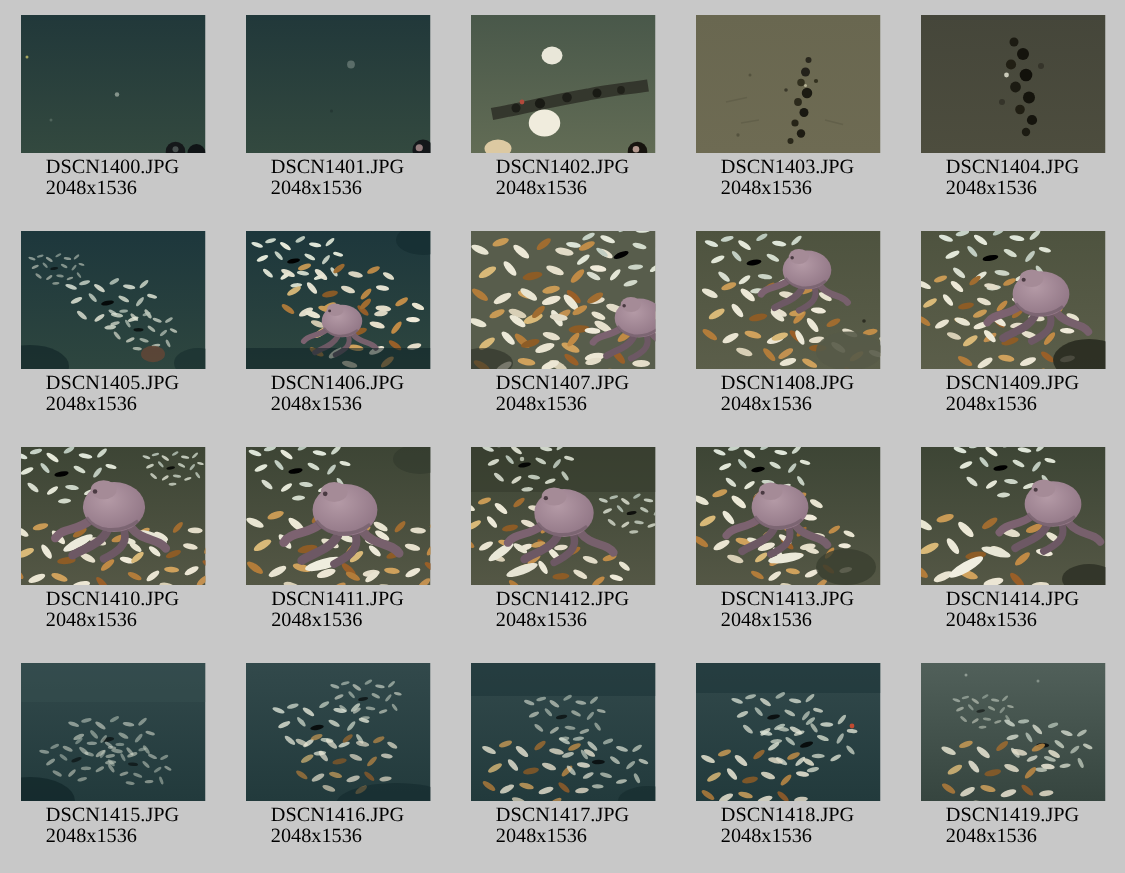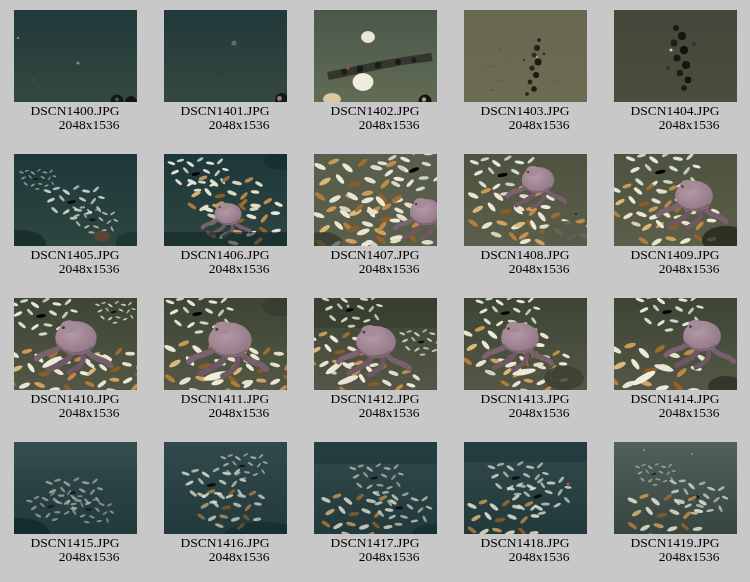--- a/index.html
+++ b/index.html
@@ -18,21 +18,21 @@
   .cell{
     margin:0;
     display:flex;
     flex-direction:column;
     align-items:center;
     padding-top:10px;
     box-sizing:border-box;
   }
   .thumb{display:block;line-height:0;text-decoration:none;}
   .thumb svg{display:block;}
-  .cap{margin-top:2px;text-align:right;color:#000;}
+  .cap{margin-top:2px;text-align:left;color:#000;}
   .fn,.dim{display:block;font-size:13.5px;line-height:14px;}
   .defs{position:absolute;width:0;height:0;overflow:hidden;}
 </style>
 </head>
 <body>
 
 <svg class="defs" aria-hidden="true">
 <defs>
   <linearGradient id="bgTeal1" x1="0" y1="0" x2="0" y2="1">
         <stop offset="0" stop-color="#21383a"></stop>

